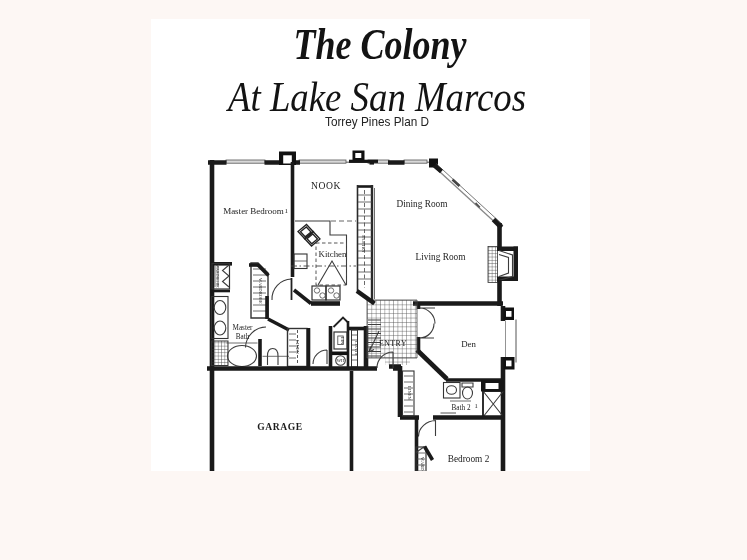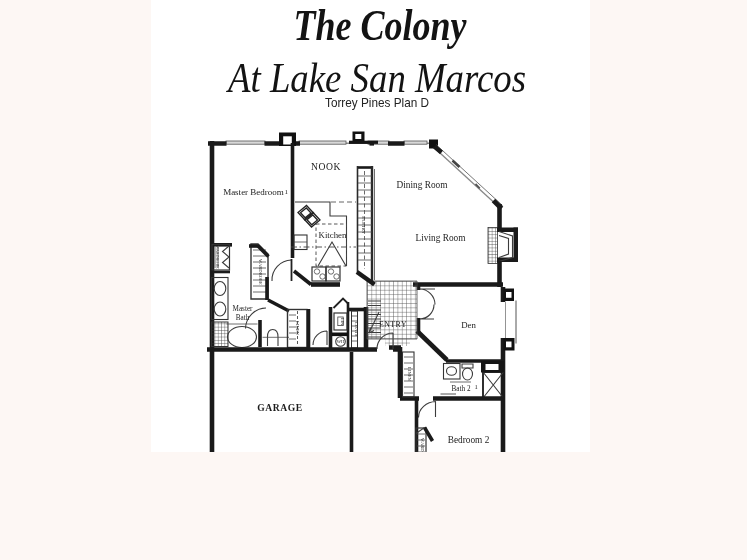--- a/index.html
+++ b/index.html
@@ -1,16 +1,16 @@
 <!DOCTYPE html>
 <html><head>
 <meta charset="utf-8">
 <style>
 html,body{margin:0;padding:0;background:#fdf7f4;}
-#stage{position:relative;width:747px;height:452px;overflow:hidden;}
+#stage{position:relative;width:747px;height:452px;overflow:hidden;margin-top:19px;}
 svg{position:absolute;left:0;top:0;filter:blur(0.33px);}
 .w5{stroke:#1a1a1a;stroke-width:4.6;fill:none;}
 .w4{stroke:#1a1a1a;stroke-width:3.6;fill:none;}
 .w3{stroke:#1a1a1a;stroke-width:2.6;fill:none;}
 .w2{stroke:#222;stroke-width:1.8;fill:none;}
 .t{stroke:#3c3c3c;stroke-width:1.1;fill:none;}
 .t7{stroke:#4a4a4a;stroke-width:0.8;fill:none;}
 .lbl{font-family:"Liberation Serif",serif;fill:#1c1c1c;}
 </style>
 </head>

